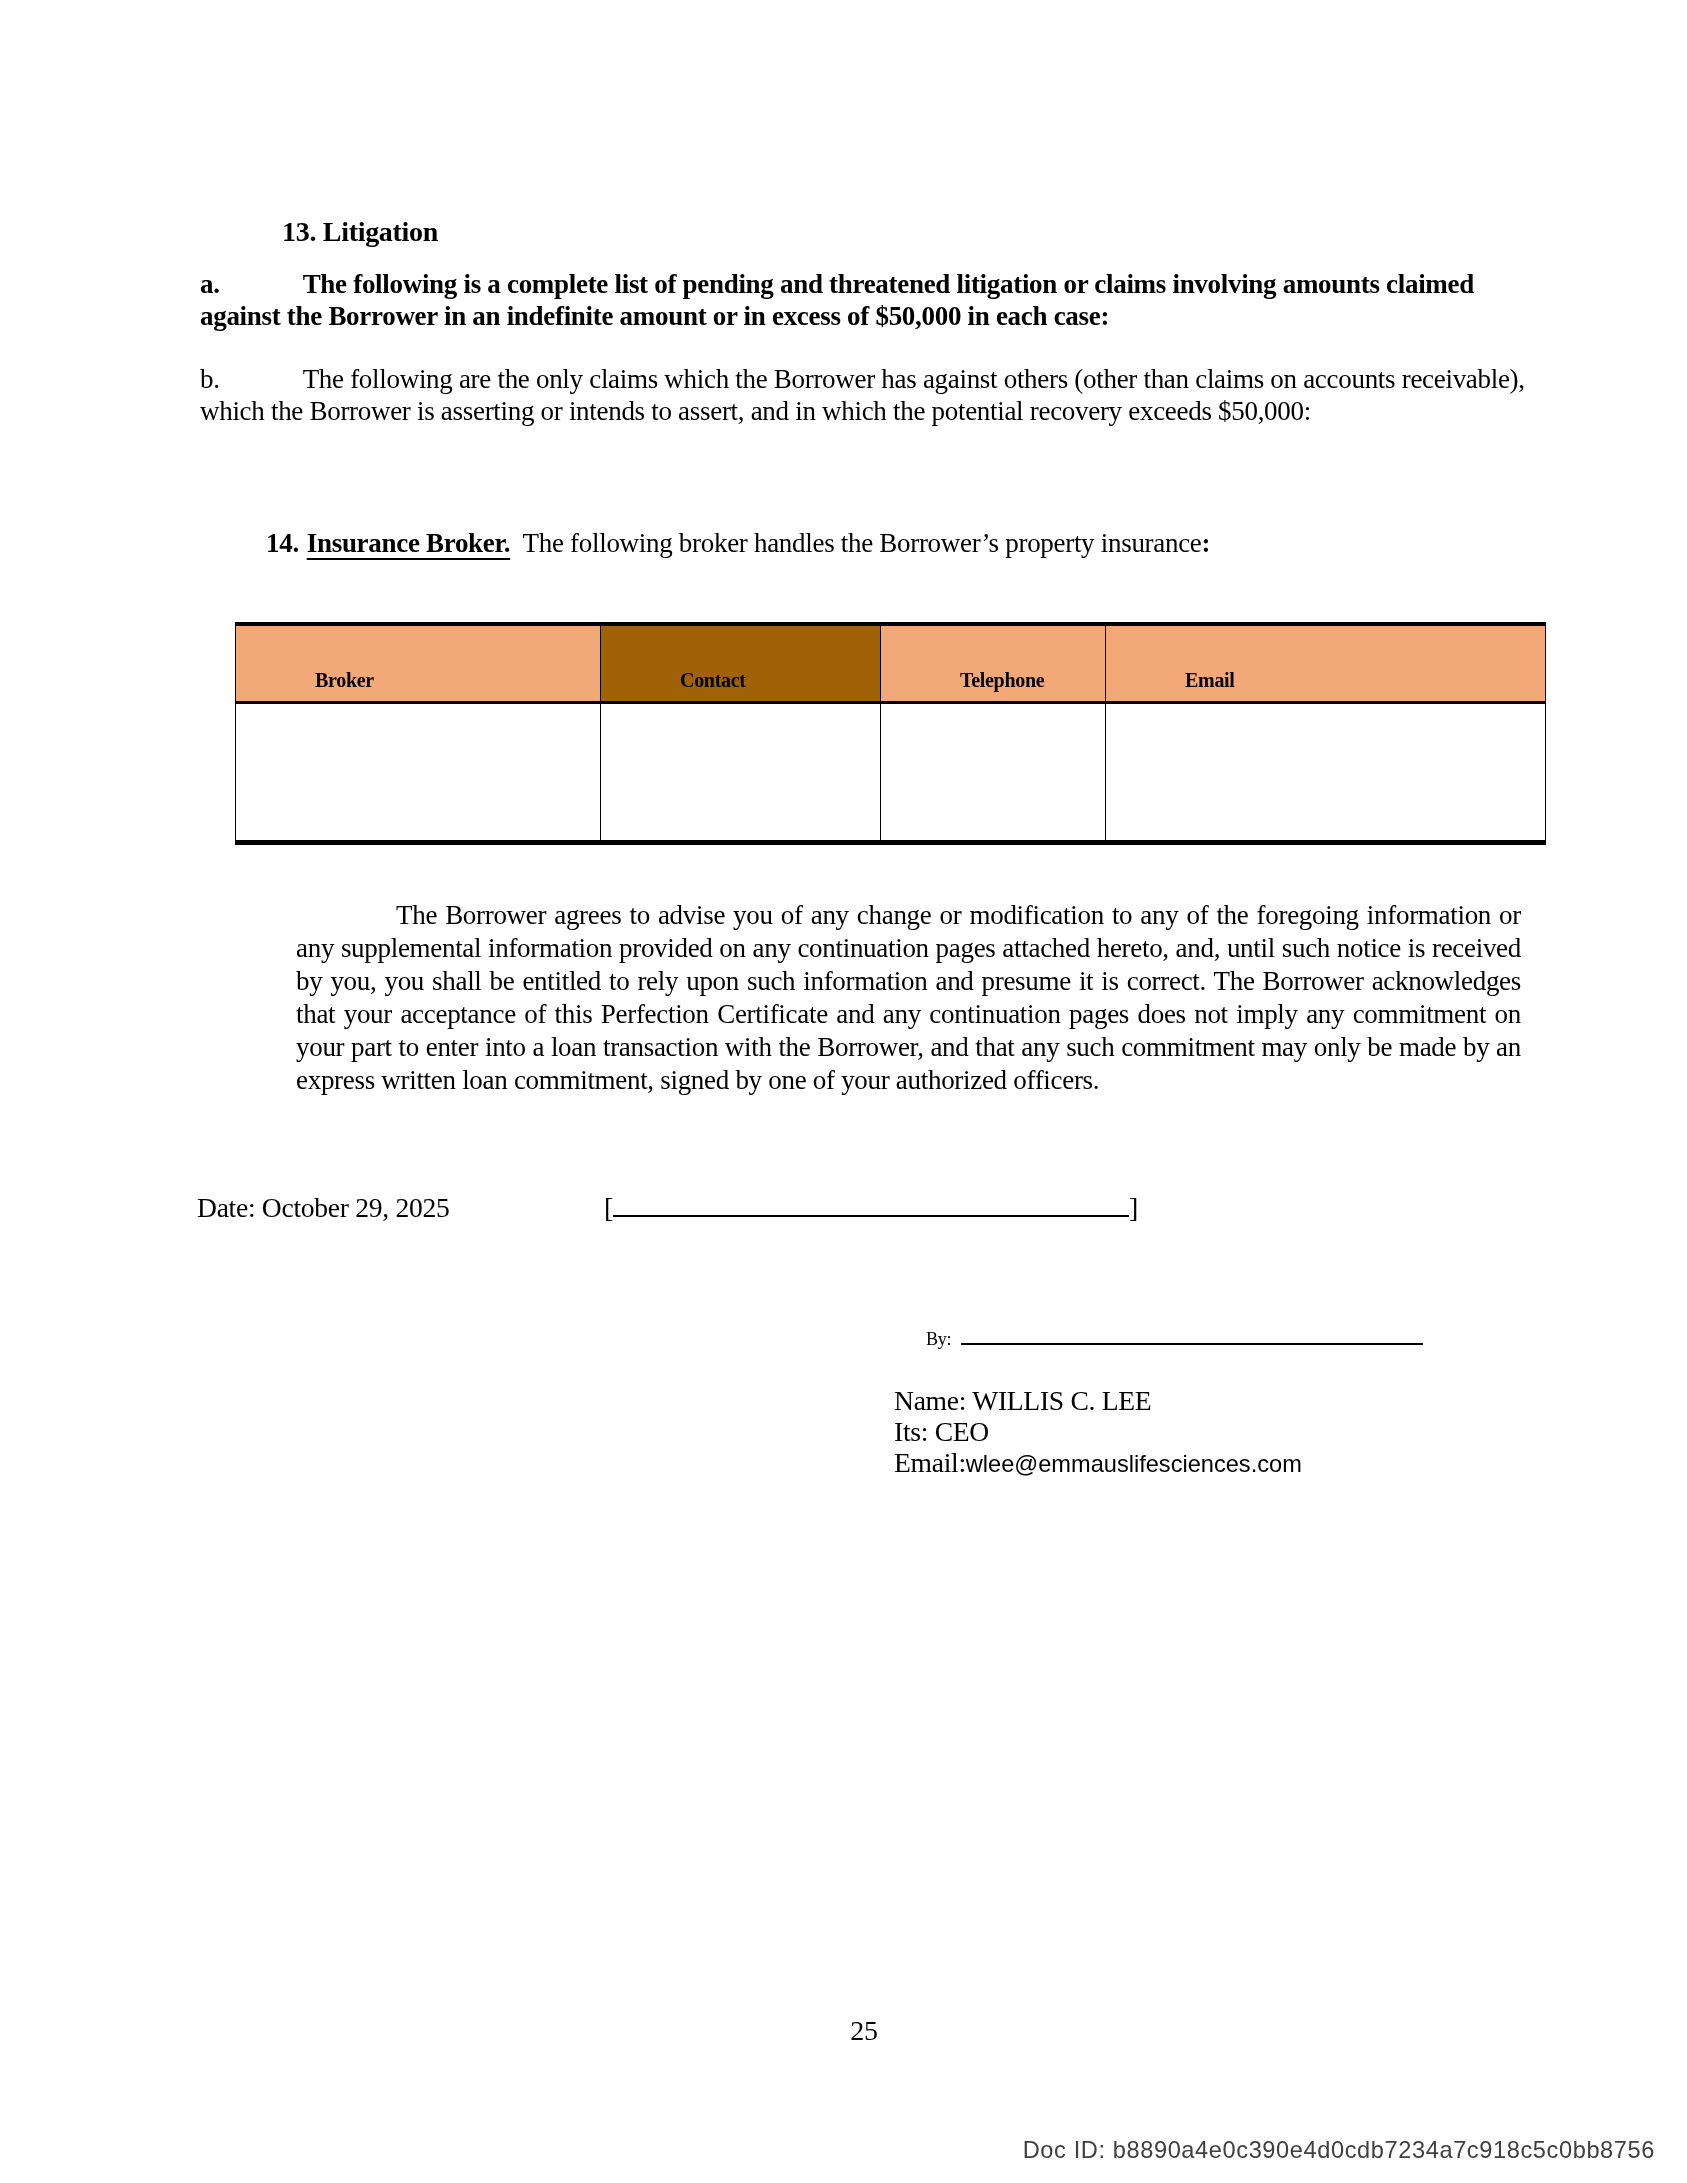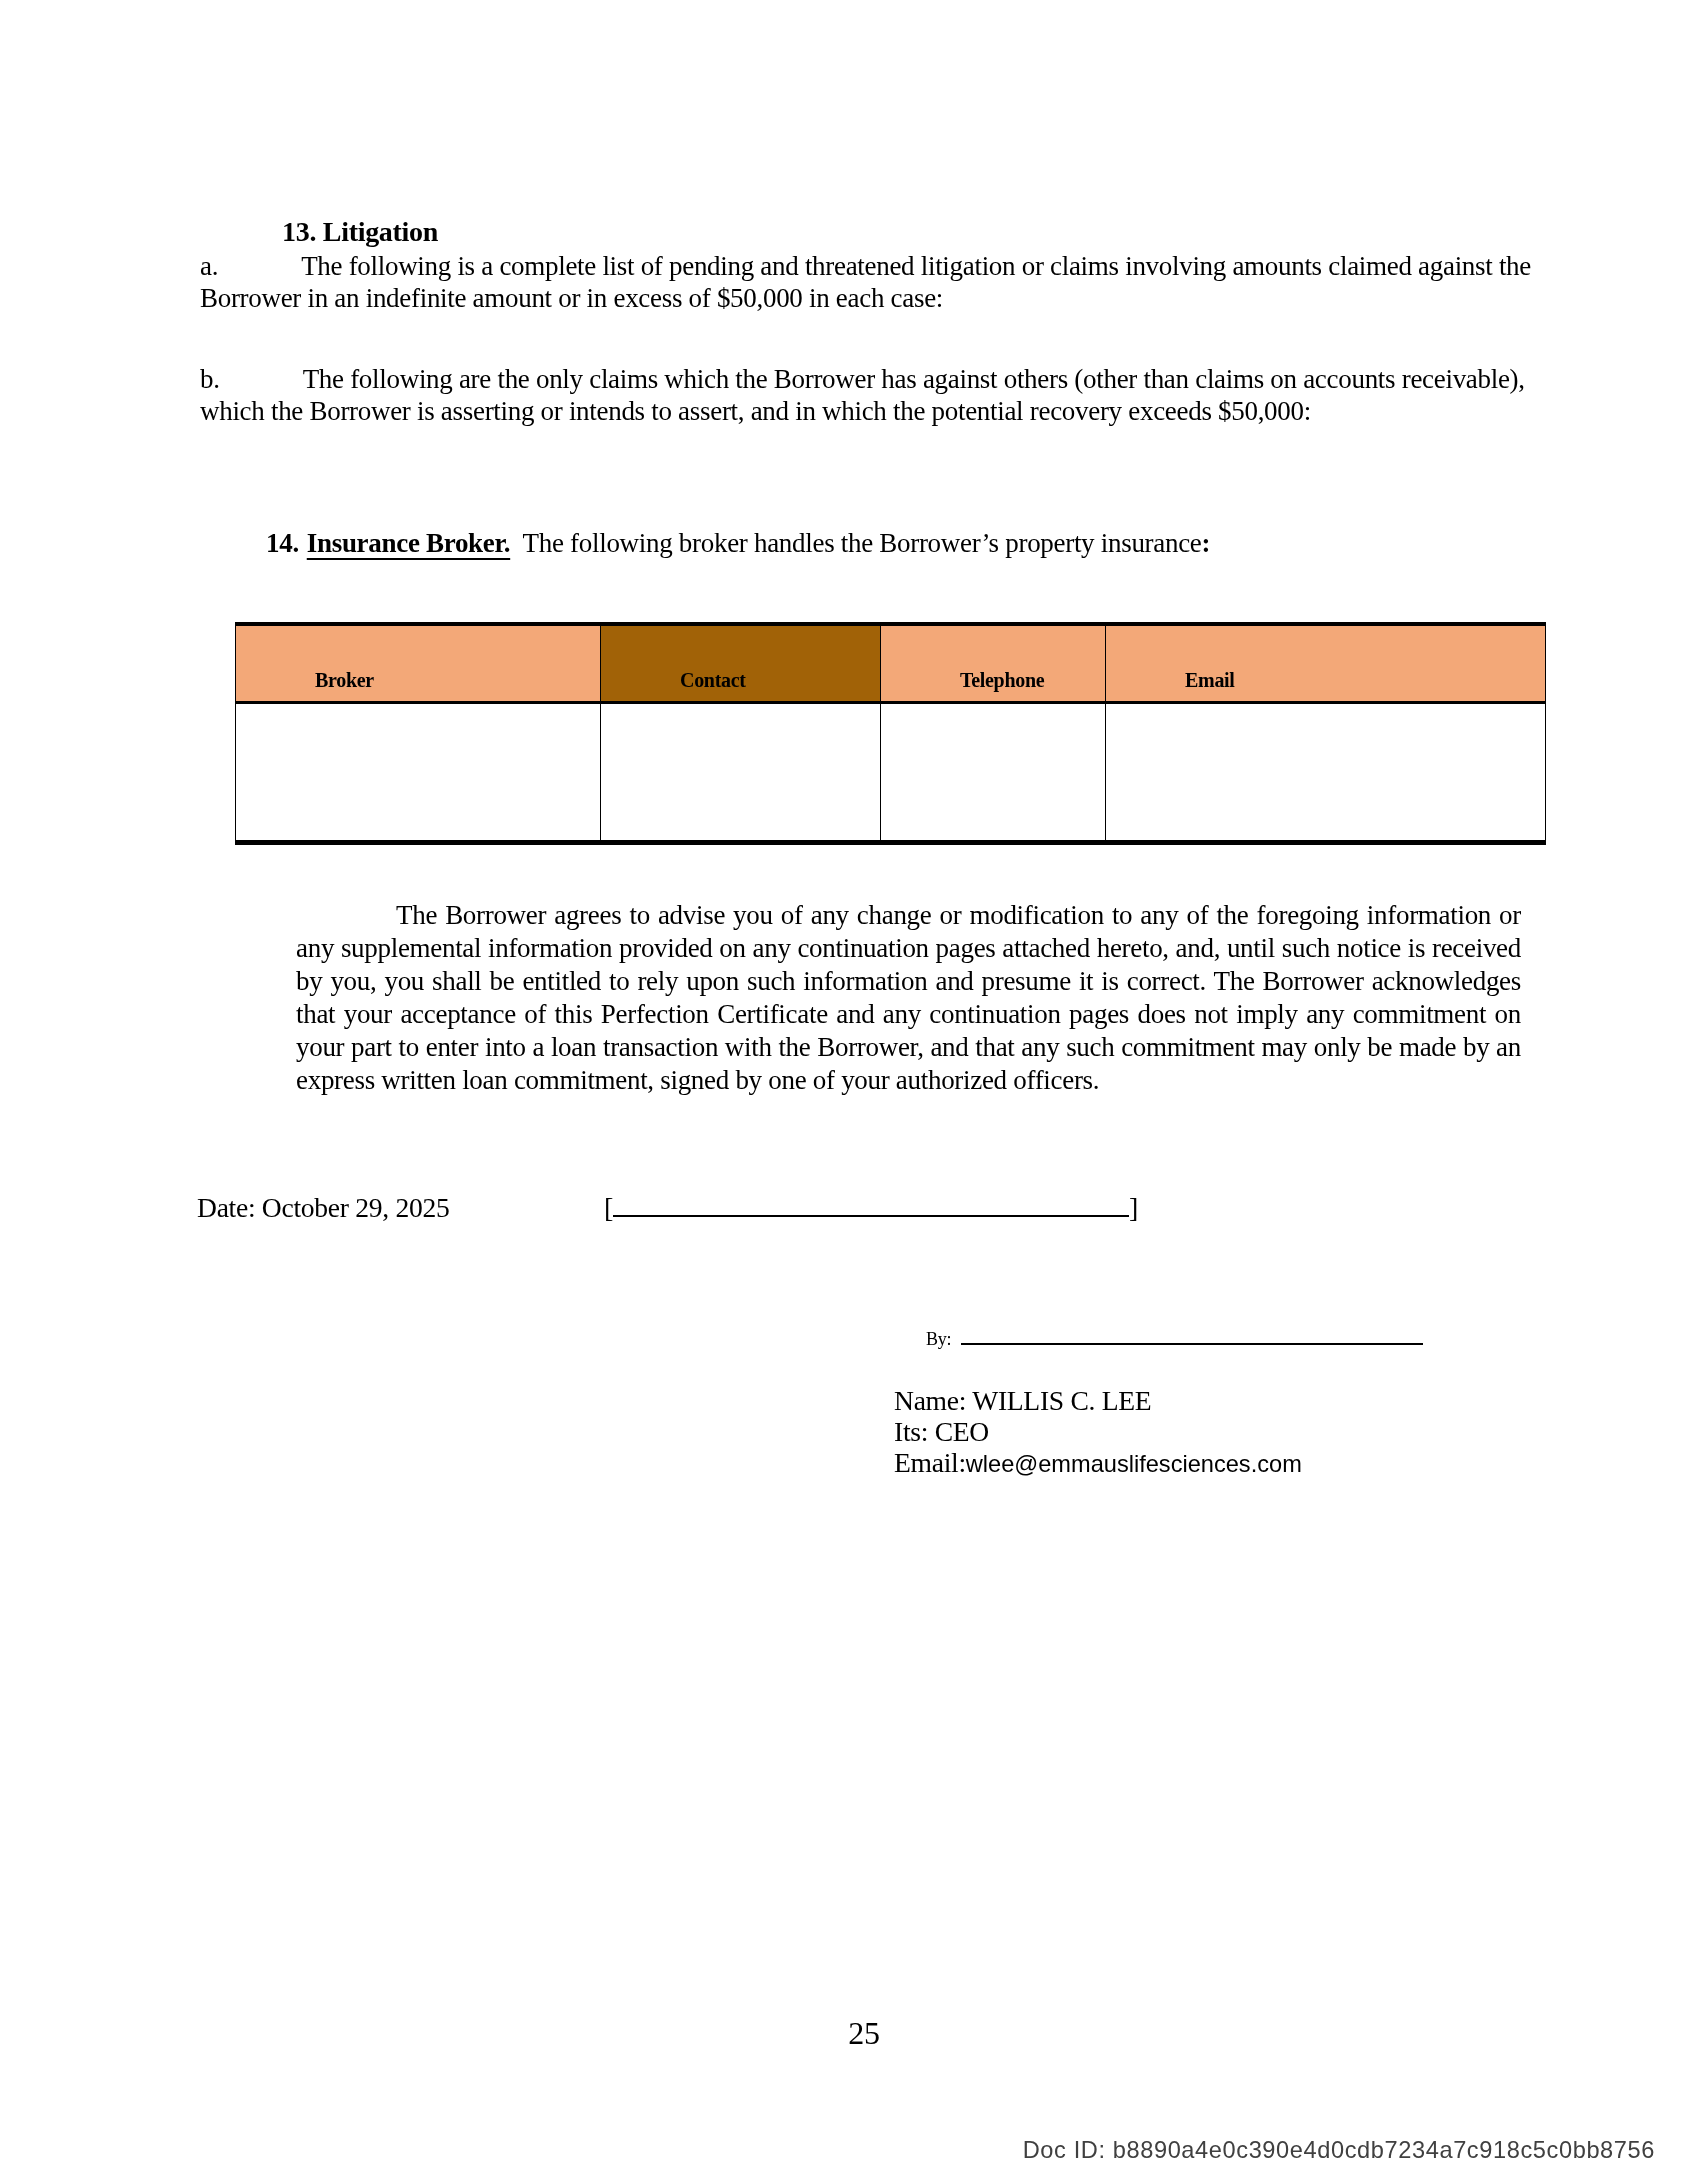--- a/index.html
+++ b/index.html
@@ -7,21 +7,21 @@
     width:1688px;height:2183px;position:relative;background:#ffffff;
     font-family:"Liberation Serif",serif;color:#000;
     font-size:27px;letter-spacing:-0.3px;
   }
   .bold{font-weight:bold;}
   .u{text-decoration:underline;text-decoration-thickness:2.3px;text-underline-offset:5.6px;}
 
   .h13{position:absolute;left:266px;top:200px;margin:16px;font-size:28px;font-weight:bold;}
 
   .para{position:absolute;left:200px;width:1350px;line-height:32px;}
-  .para-a{top:250px;}
+  .para-a{top:268px;font-weight:bold;}
   .para-b{top:363px;}
   .tab{display:inline-block;width:83px;}
 
   .h14{position:absolute;left:266px;top:527px;width:1361px;line-height:33px;}
   .h14 .num{font-weight:bold;margin-right:7.9px;}
   .h14 .title{font-weight:bold;margin-right:12.4px;}
 
   table.broker-table{
     position:absolute;left:235px;top:622px;width:1310px;
     border-collapse:collapse;table-layout:fixed;
@@ -45,21 +45,21 @@
   .sig-line{display:inline-block;border-bottom:2.8px solid #000;}
   .line-date{width:516px;}
 
   .by-row{position:absolute;left:926px;top:1322px;font-size:18px;line-height:34px;white-space:nowrap;}
   .line-by{width:462px;margin-left:10px;}
 
   .sig-block{position:absolute;left:894px;top:1385px;font-size:27.6px;line-height:31px;}
   .sig-block div{margin:0;}
   .email-value{font-family:"Liberation Sans",sans-serif;font-size:23.6px;letter-spacing:0;}
 
-  .page-number{position:absolute;left:864px;top:2015px;transform:translateX(-50%);font-size:32px;}
+  .page-number{position:absolute;left:864px;top:2015px;transform:translateX(-50%);font-size:28px;}
 
   .doc-id{
     position:absolute;right:33px;top:2137px;
     font-family:"Liberation Sans",sans-serif;font-size:23.6px;letter-spacing:0.6px;color:#404040;
   }
 </style>
 </head>
 <body>
 
 <div>

